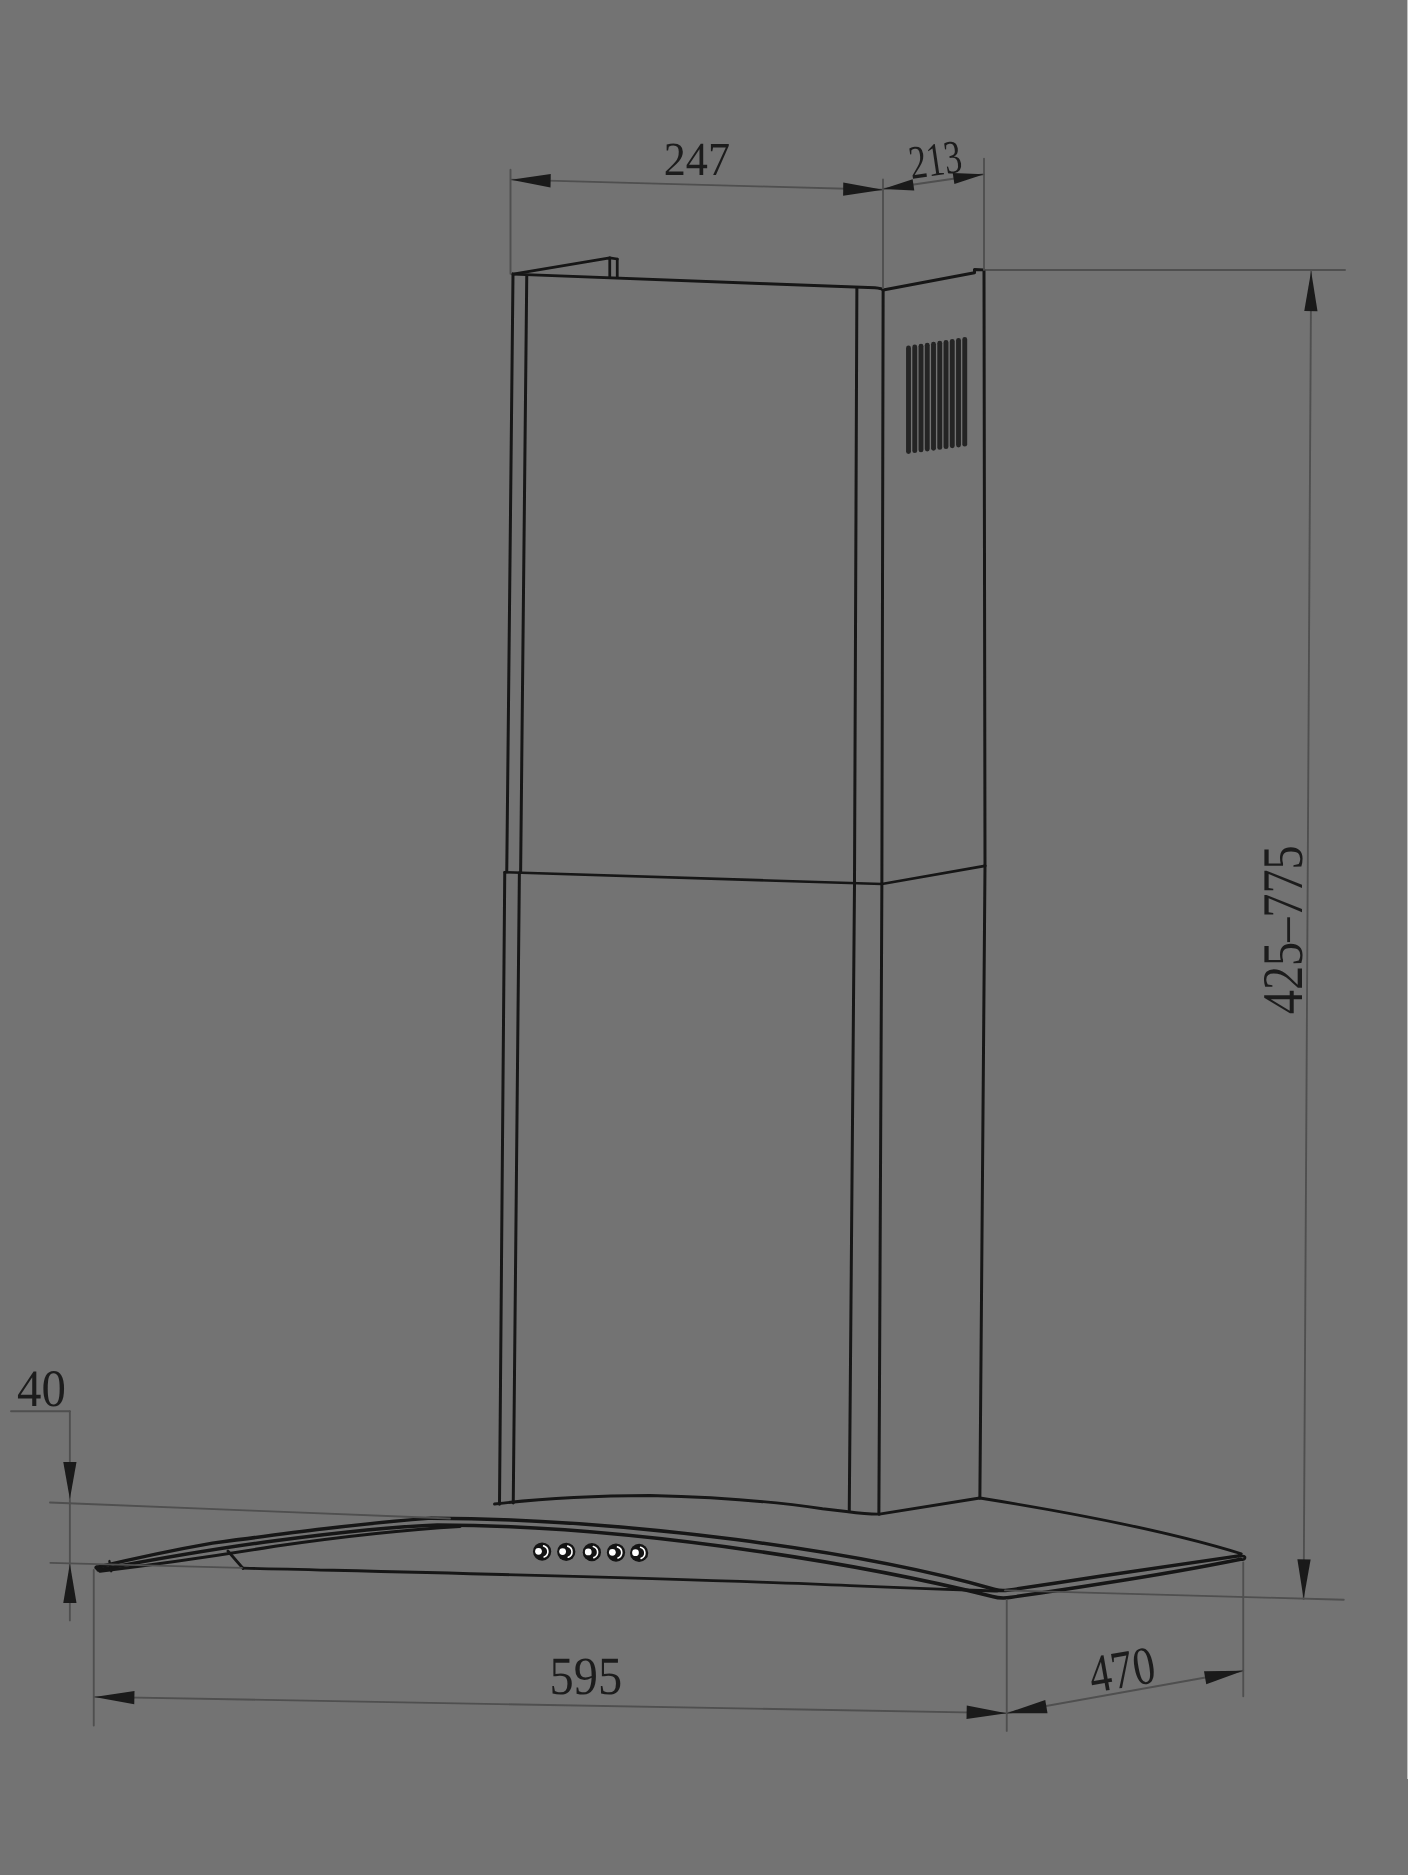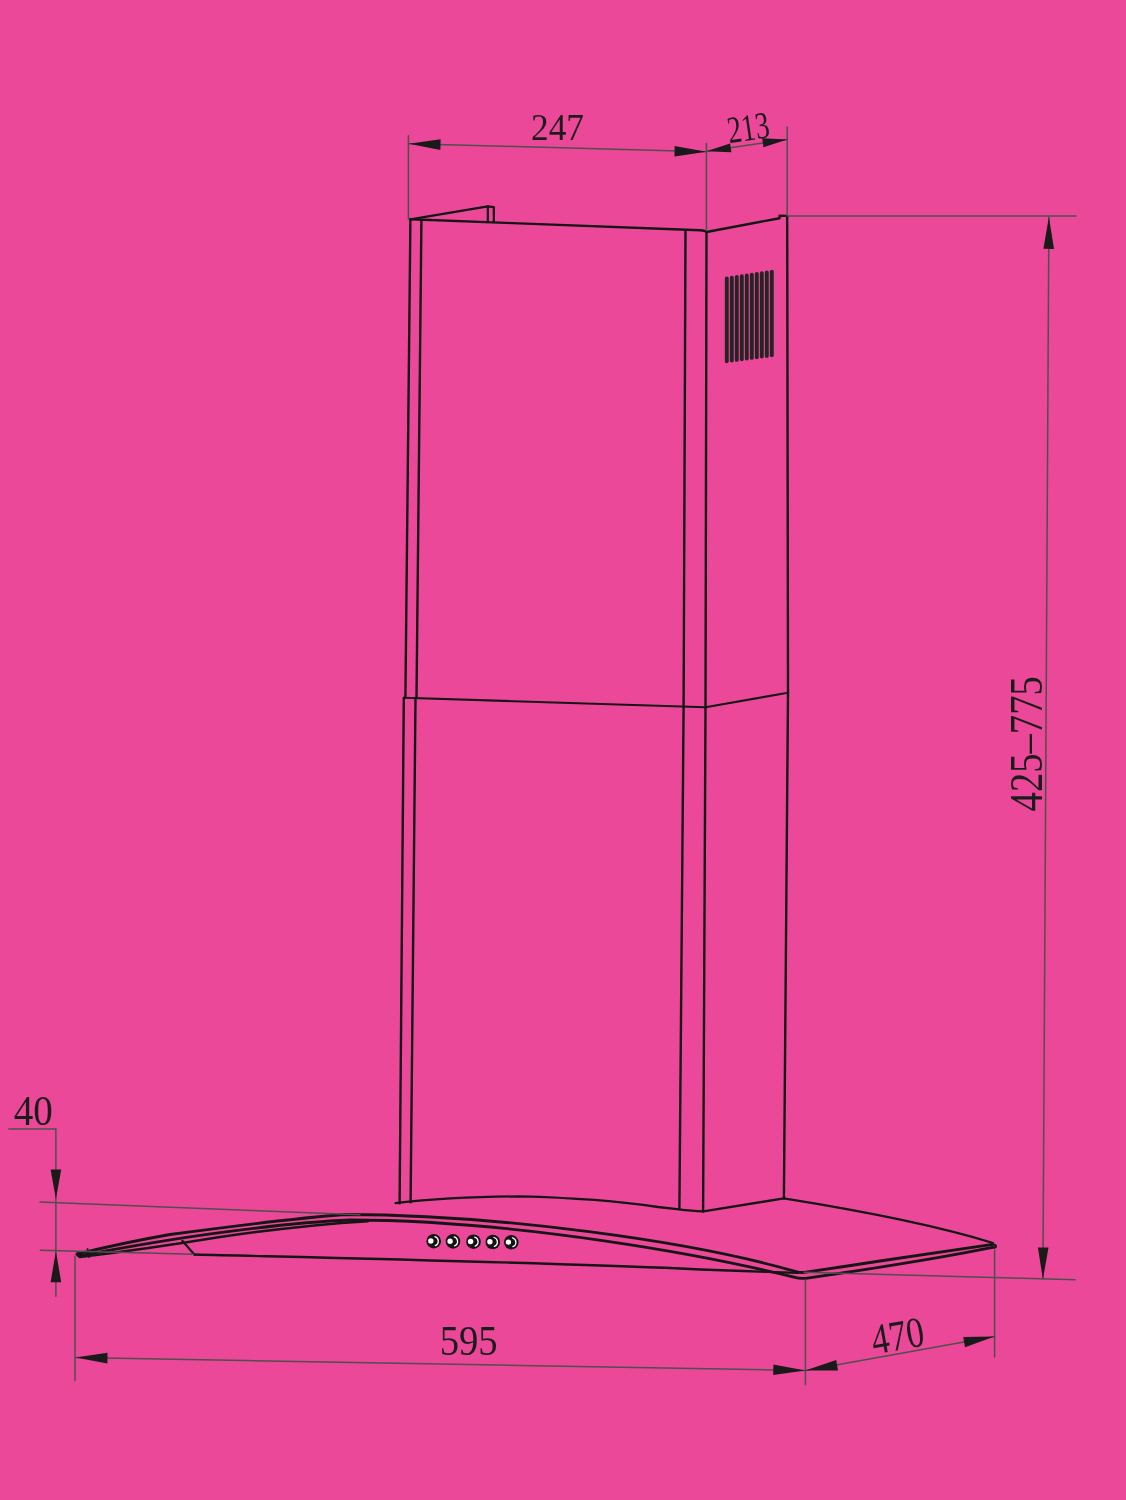--- a/index.html
+++ b/index.html
@@ -1,16 +1,16 @@
 <!DOCTYPE html>
 <html><head>
 <meta charset="utf-8">
 <style>
   html,body{margin:0;padding:0;background:#ffffff;}
-  #page{position:relative;width:1126px;height:1500px;background:#ec4899;overflow:hidden;}
+  #page{position:relative;width:1126px;height:1500px;background:#737373;overflow:hidden;}
   svg{position:absolute;top:0;left:0;filter:blur(0.35px);}
   text{font-family:"Liberation Serif", serif;fill:#1c1c1c;}
 </style>
 </head>
 <body>
 <div id="page">
 <svg width="1126" height="1500" viewBox="0 0 1126 1500">
   <g fill="none" stroke-linecap="round" stroke-linejoin="round">
 
     <g stroke="#161616" stroke-width="2.4">

